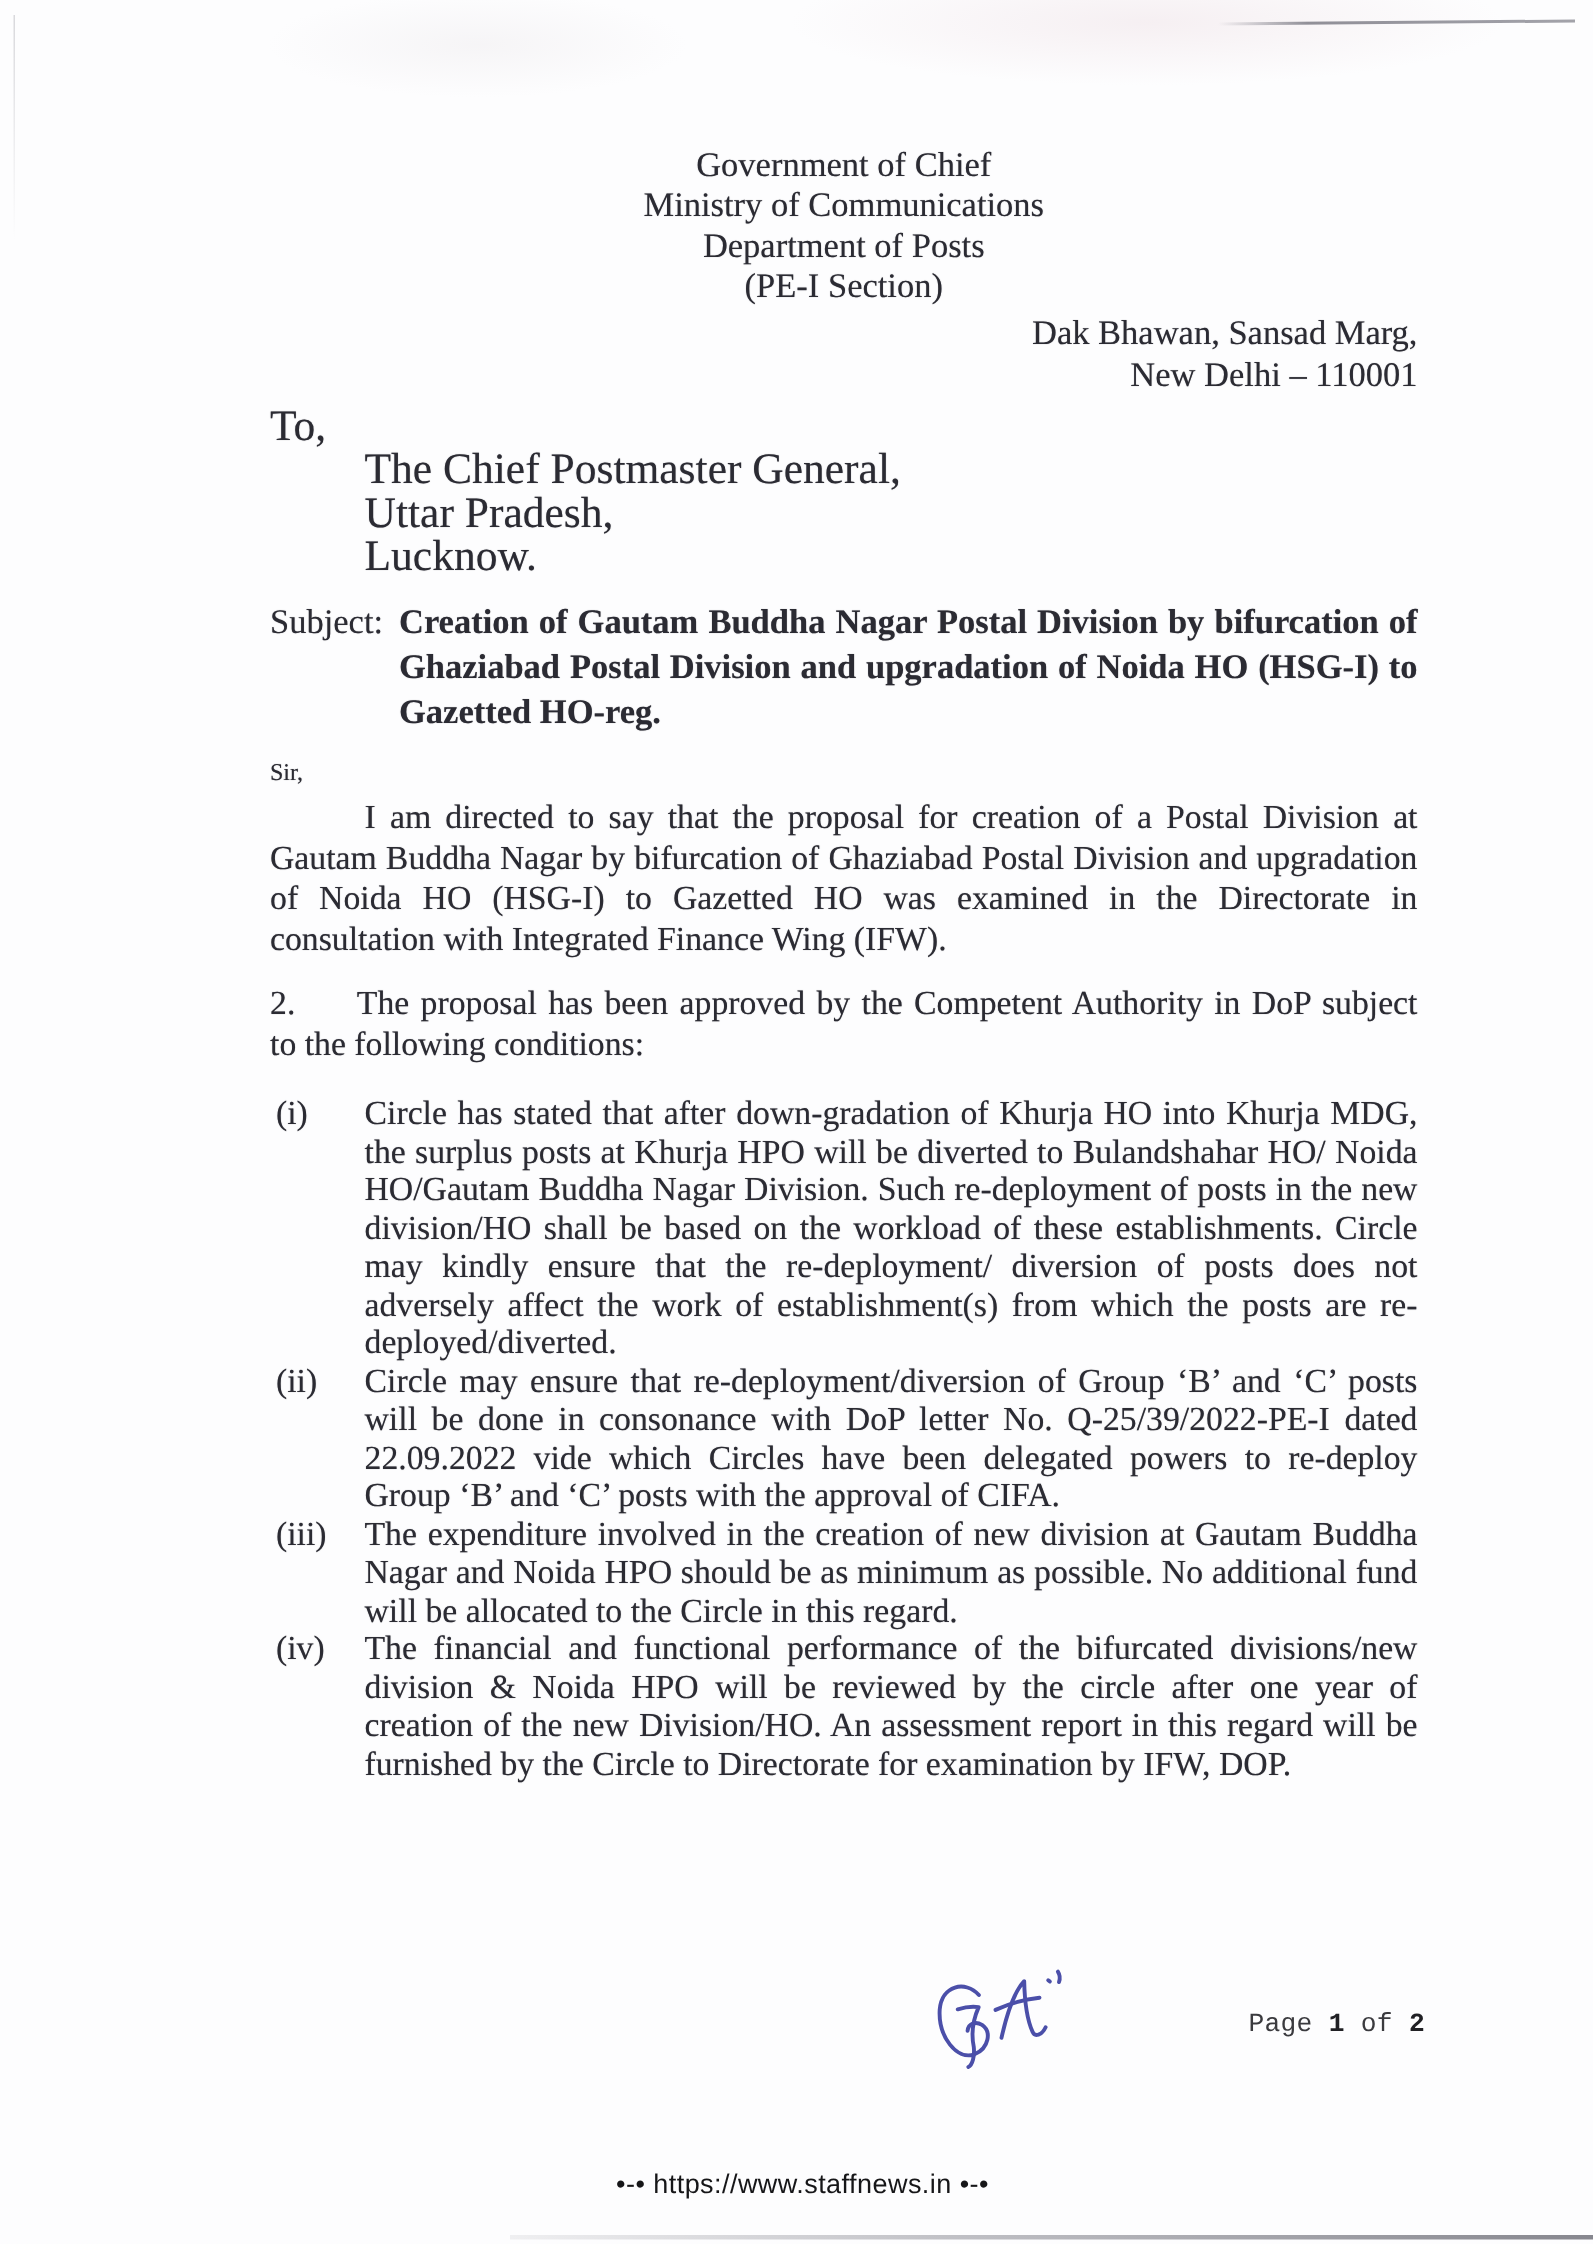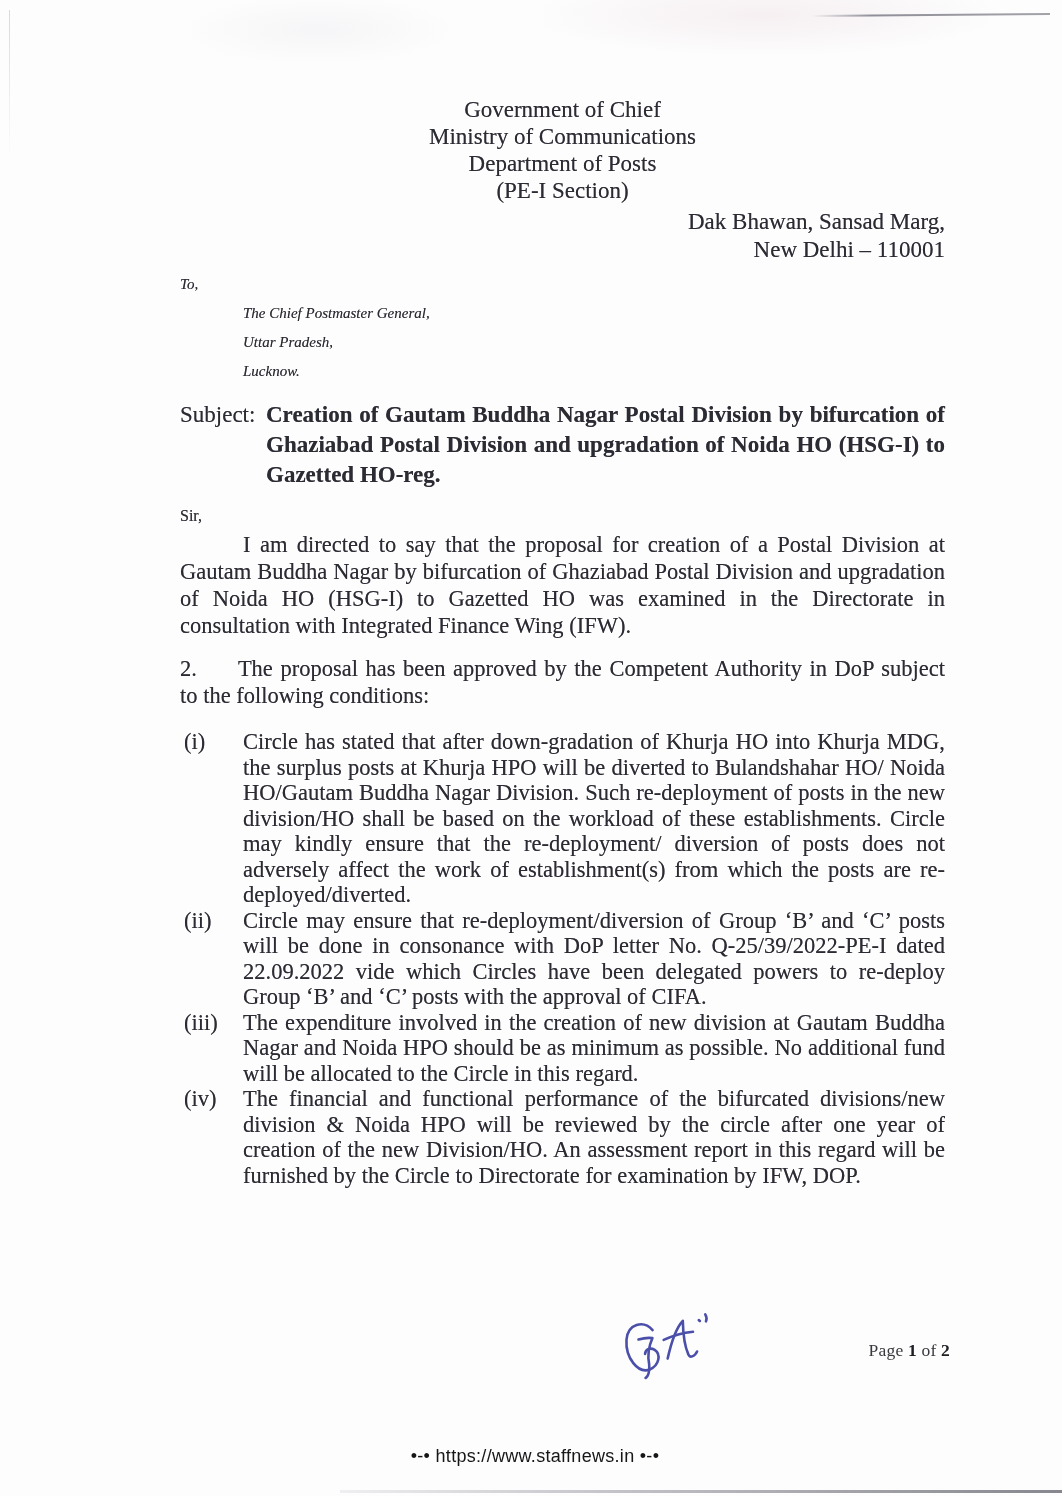--- a/index.html
+++ b/index.html
@@ -19,41 +19,41 @@
   p { margin: 0; }
   .content { position: absolute; left: 180px; top: 0; width: 765px; }
 
   .ref { margin-top: 96px; text-align: center; font-size: 23px; line-height: 27px; }
   .refno { font-weight: 700; letter-spacing: 0.2px; }
 
   .sender { margin-top: 4px; text-align: right; font-size: 23px; line-height: 27.5px; }
   .sender .date { font-weight: 700; }
   .sender sup { font-size: 60%; vertical-align: super; }
 
-  .to-block { margin-top: 7px; font-size: 15px; line-height: 29px; font-style: italic; }
+  .to-block { margin-top: 7px; font-size: 29px; line-height: 29px; }
   .addr { padding-left: 63px; }
 
   .subject { position: relative; margin-top: 14px; padding-left: 86px; font-size: 23px; line-height: 30px; font-weight: 700; text-align: justify; }
   .subject .lbl { position: absolute; left: 0; top: 0; font-weight: 400; }
 
   .sal { margin-top: 12px; font-size: 16px; line-height: 27px; }
   .p1 { margin-top: 2px; font-size: 22.5px; line-height: 27px; text-align: justify; text-indent: 63px; }
   .p2 { margin-top: 16px; font-size: 22.5px; line-height: 27px; text-align: justify; }
   .p2 .tab { display: inline-block; width: 41px; }
 
   .cond { display: flex; font-size: 22.5px; line-height: 25.5px; }
   .cond.first { margin-top: 20px; }
   .cond .num { flex: 0 0 63px; padding-left: 4px; box-sizing: border-box; }
   .cond .txt { flex: 1; text-align: justify; }
 
   .signature { position: absolute; left: 618px; top: 1310px; transform: rotate(-6deg); }
 
   .page-label {
     position: absolute; top: 1340px; right: 112px;
-    font-family: Liberation Serif, serif; font-size: 17.5px; color: #3a3a3e;
+    font-family: Liberation Mono, monospace; font-size: 17.5px; color: #3a3a3e;
     text-shadow: none; letter-spacing: 0.2px;
   }
   .page-label b { font-weight: 700; color: #202024; }
 
   .site {
     position: absolute; top: 1446px; left: 4px; width: 100%;
     text-align: center; font-family: "Liberation Sans", sans-serif;
     font-size: 18px; color: #161618; letter-spacing: 0.3px; text-shadow: none;
   }
 

